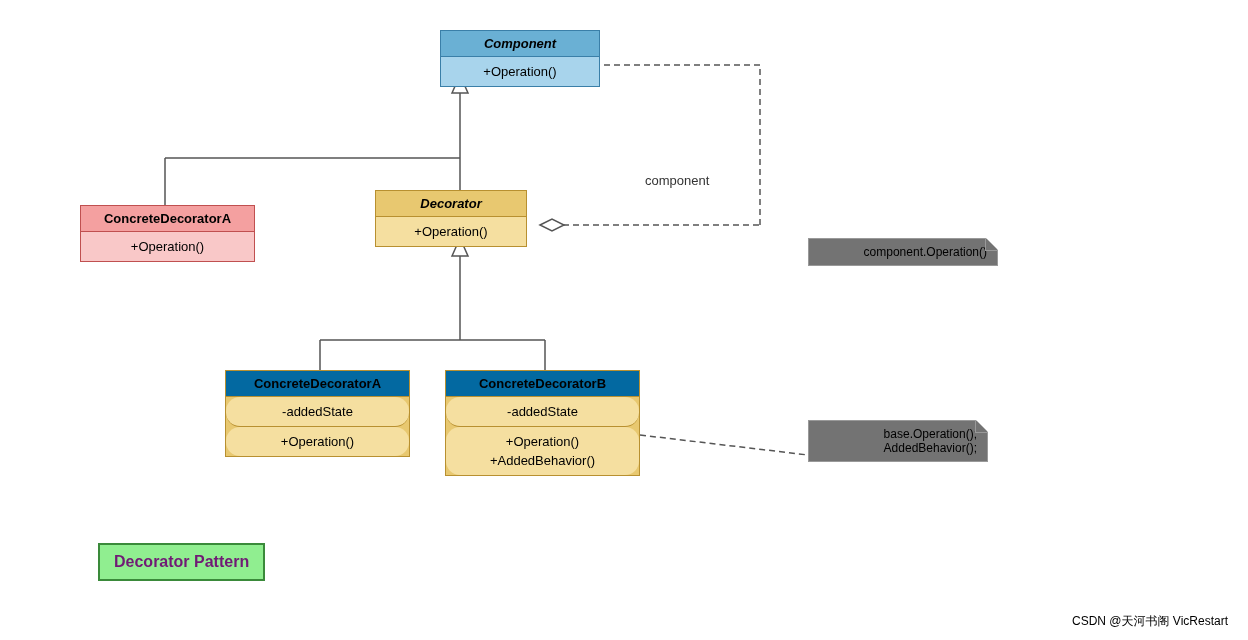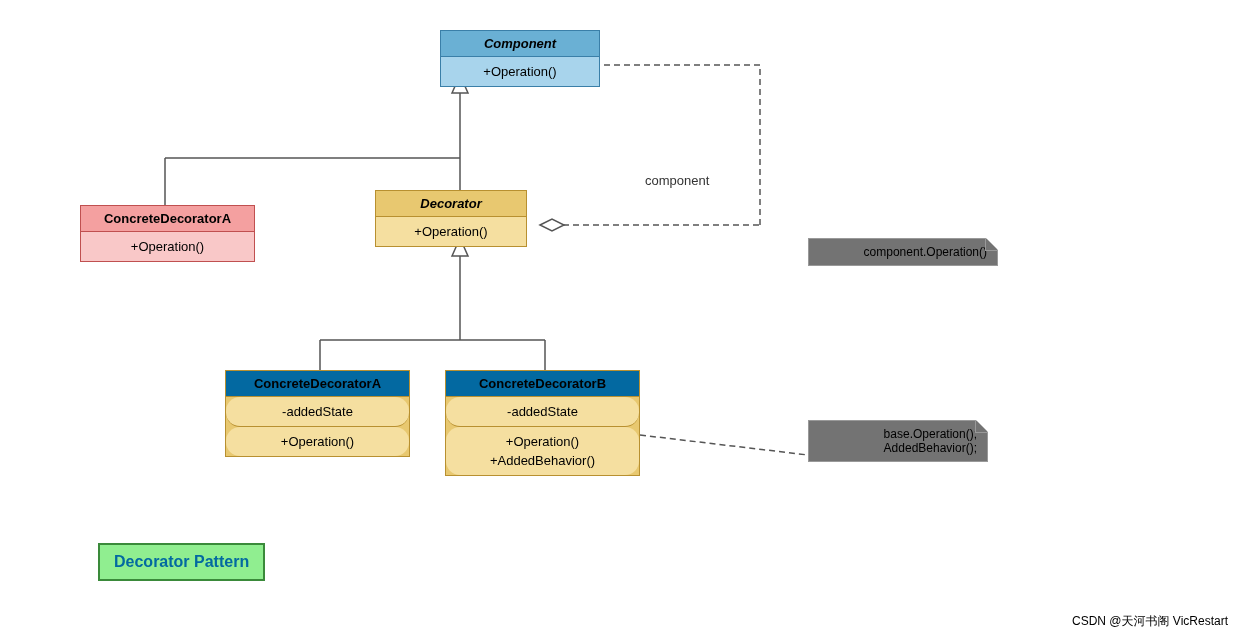--- a/index.html
+++ b/index.html
@@ -130,21 +130,21 @@
     }
 
     
     .box-label {
       position: absolute;
       background: #90ee90;
       border: 2px solid #3a8a3a;
       padding: 8px 14px;
       font-weight: bold;
       font-size: 16px;
-      color: #0369a1;
+      color: #701a75;
     }
 
     
     .diagram-svg {
       position: absolute;
       top: 0;
       left: 0;
       width: 1248px;
       height: 640px;
       pointer-events: none;

